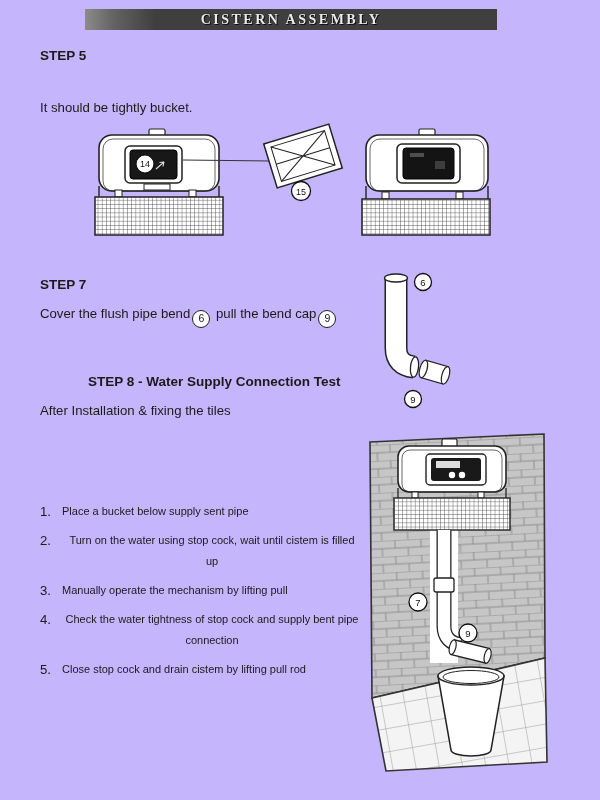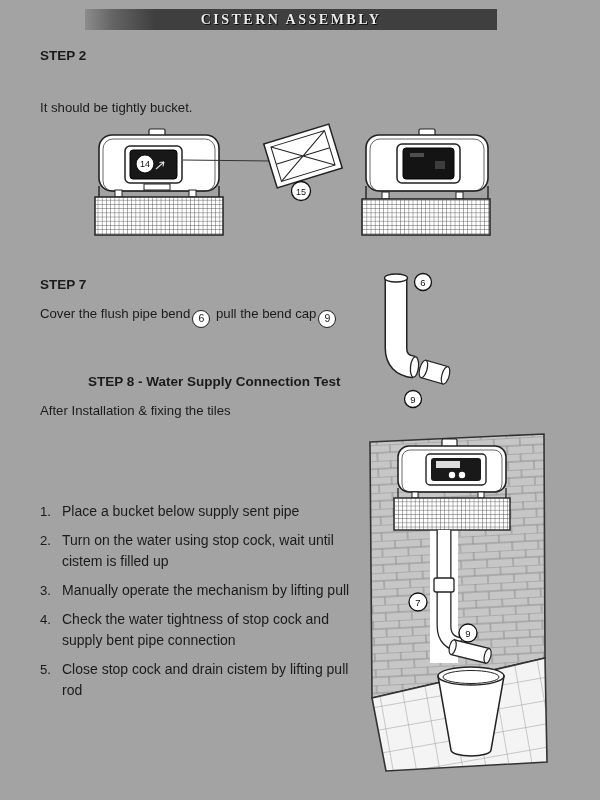--- a/index.html
+++ b/index.html
@@ -1,17 +1,17 @@
 <!DOCTYPE html>
 <html><head>
 <meta charset="utf-8">
 <style>
   html,body{margin:0;padding:0;background:#e8e8e8;}
   #page{
-    position:relative;width:600px;height:800px;background:#a3a3a3;
+    position:relative;width:600px;height:800px;background:#c4b5fd;
     font-family:"Liberation Sans", sans-serif;color:#1b1b1b;overflow:hidden;
     margin:0 auto;
   }
   .abs{position:absolute;}
   .banner{
     left:85px;top:9px;width:412px;height:21px;background:#3f3f3f;
     display:flex;align-items:center;justify-content:center;
   }
   .banner .smudge{
     position:absolute;left:0;top:0;width:70px;height:100%;
@@ -26,34 +26,34 @@
   .h{font-weight:bold;font-size:13.5px;}
   .t{font-size:13.2px;line-height:21px;}
   .cnum{
     display:inline-flex;align-items:center;justify-content:center;
     width:18px;height:18px;border:1.4px solid #222;border-radius:50%;
     font-size:10.5px;margin:0 2px;vertical-align:-4px;box-sizing:border-box;
     background:#fff;
   }
   .list-row{display:flex;margin-bottom:8px;}
   .list-row .n{width:22px;flex:0 0 22px;font-size:13.2px;line-height:21px;}
-  .list-row .tx{font-size:14px;line-height:21px;}
+  .list-row .tx{font-size:11px;line-height:21px;text-align:center;}
   svg text{font-family:"Liberation Sans", sans-serif;fill:#111;}
 </style>
 </head>
 <body>
 
 <div id="page">
 
   <div class="abs banner">
     <div class="smudge"></div>
     <div class="banner-title">CISTERN ASSEMBLY</div>
   </div>
 
-  <div class="abs h" style="left:40px;top:48px;">STEP 2</div>
+  <div class="abs h" style="left:40px;top:48px;">STEP 5</div>
   <div class="abs t" style="left:40px;top:97px;">It should be tightly bucket.</div>
 
   <svg class="abs" style="left:85px;top:120px;" viewBox="0 0 420 125" width="420" height="125">
     <defs>
       <pattern id="mesh" width="4.2" height="4.2" patternUnits="userSpaceOnUse">
         <path d="M0 0H4.2M0 0V4.2" stroke="#3c3c3c" stroke-width="0.8" fill="none"></path>
       </pattern>
     </defs>
     <g>
       <rect x="64" y="9" width="16" height="8" rx="1.5" fill="#fff" stroke="#222" stroke-width="1.2"></rect>

